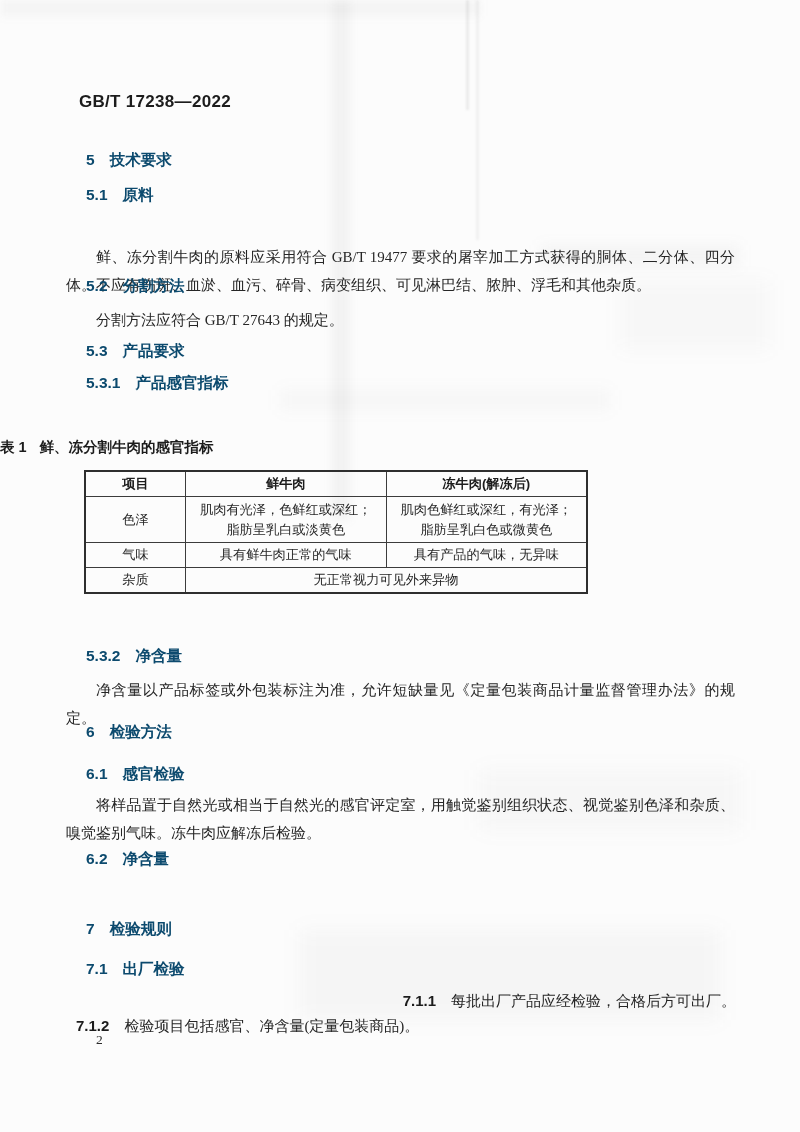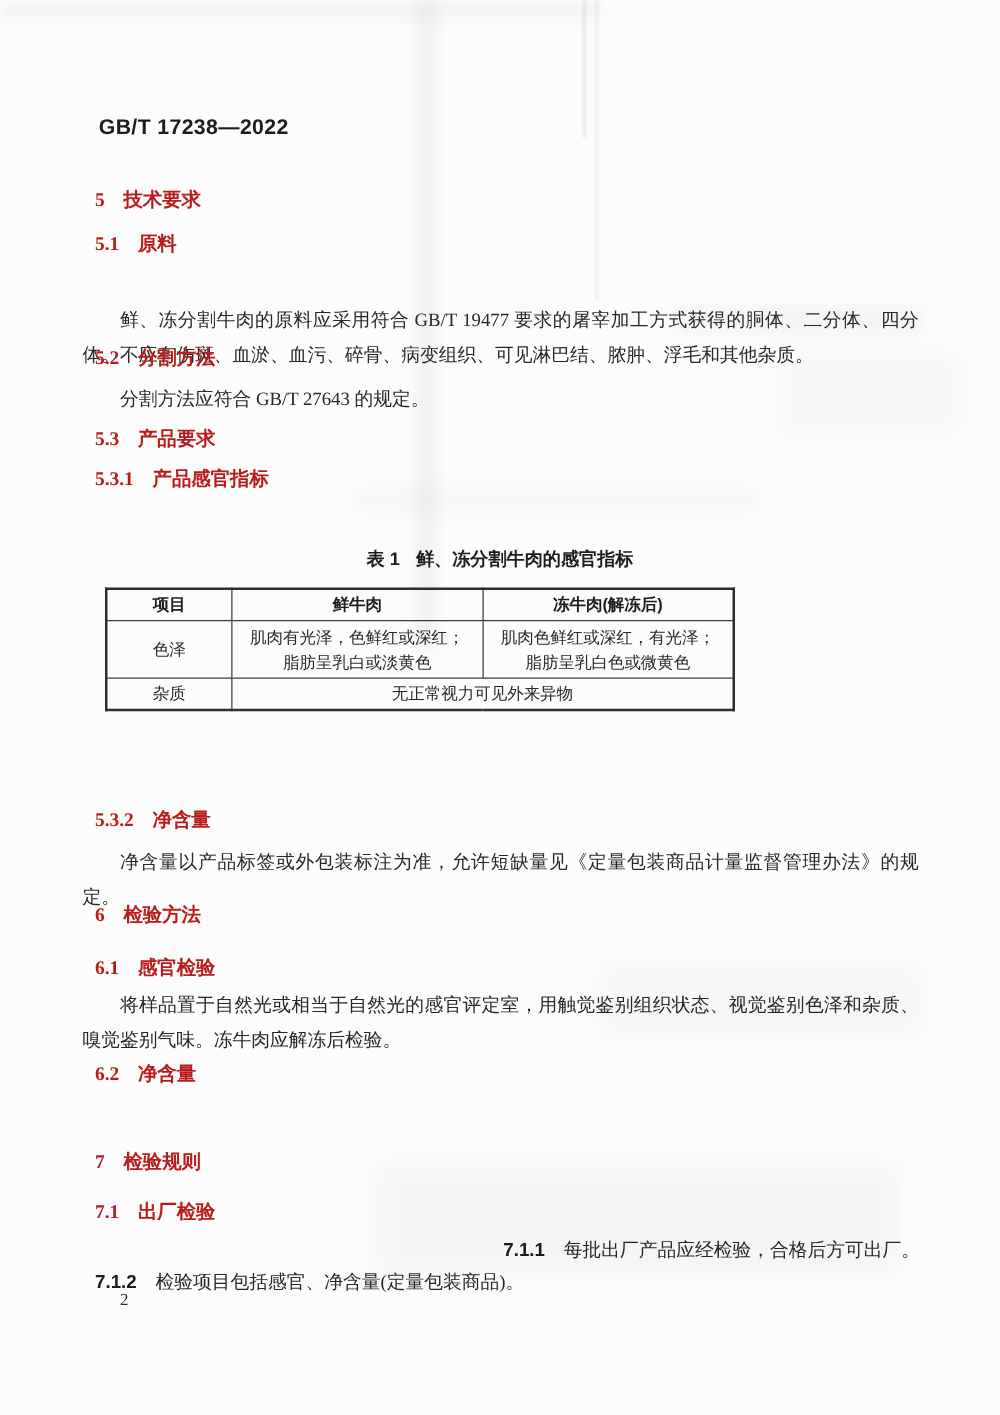--- a/index.html
+++ b/index.html
@@ -39,44 +39,43 @@
 
   
   .abs { position: absolute; }
   .doc-code {
     left: 79px; top: 92px;
     font-family: "Liberation Sans", sans-serif;
     font-weight: bold; font-size: 17px; color: #1c1c1c;
     letter-spacing: 0.3px;
   }
   .clause-h {
-    left: 76px;
-    font-family: Liberation Serif, serif;
-    font-weight: bold; font-size: 15.5px; color: #b91c1c;
+    left: 86px;
+    font-family: Liberation Sans, sans-serif;
+    font-weight: bold; font-size: 15.5px; color: #0c4a6e;
     white-space: nowrap;
   }
   .clause-h .num { margin-right: 15px; }
   .body-p {
     left: 66px; width: 669px;
     font-size: 15px; line-height: 27.5px;
     text-indent: 2em; text-align: justify;
   }
   .runin {
     left: 76px; width: 660px;
     font-size: 15px; line-height: 25px;
     white-space: nowrap;
   }
   .runin .num {
     font-family: "Liberation Sans", sans-serif;
     font-weight: bold; color: #1c1c1c;
     margin-right: 15px; font-size: 15px;
   }
   .table-caption {
     left: 0; top: 438px; width: 800px;
-    text-align: center;
     font-family: "Liberation Sans", sans-serif;
     font-weight: bold; font-size: 14.5px; color: #1c1c1c;
   }
   .table-caption .cap-label { margin-right: 13px; }
 
   
   .sensory-table {
     position: absolute; left: 84px; top: 470px; width: 504px;
     border-collapse: collapse;
     font-size: 13.2px; color: #262626;
@@ -157,20 +156,25 @@
       <th>项目</th>
       <th>鲜牛肉</th>
       <th>冻牛肉(解冻后)</th>
     </tr>
     <tr class="row-color">
       <td>色泽</td>
       <td>肌肉有光泽，色鲜红或深红；脂肪呈乳白或淡黄色</td>
       <td>肌肉色鲜红或深红，有光泽；脂肪呈乳白色或微黄色</td>
     </tr>
     <tr class="row-normal">
+      <td>气味</td>
+      <td>具有鲜牛肉正常的气味</td>
+      <td>具有产品的气味，无异味</td>
+    </tr>
+    <tr class="row-normal">
       <td>杂质</td>
       <td colspan="2">无正常视力可见外来异物</td>
     </tr>
   </tbody>
     </table>
 
   <div class="abs clause-h" style="top:646px;">
     <span class="num">5.3.2</span><span>净含量</span>
   </div>
   <div class="abs body-p" style="top:677px;">净含量以产品标签或外包装标注为准，允许短缺量见《定量包装商品计量监督管理办法》的规定。</div>

